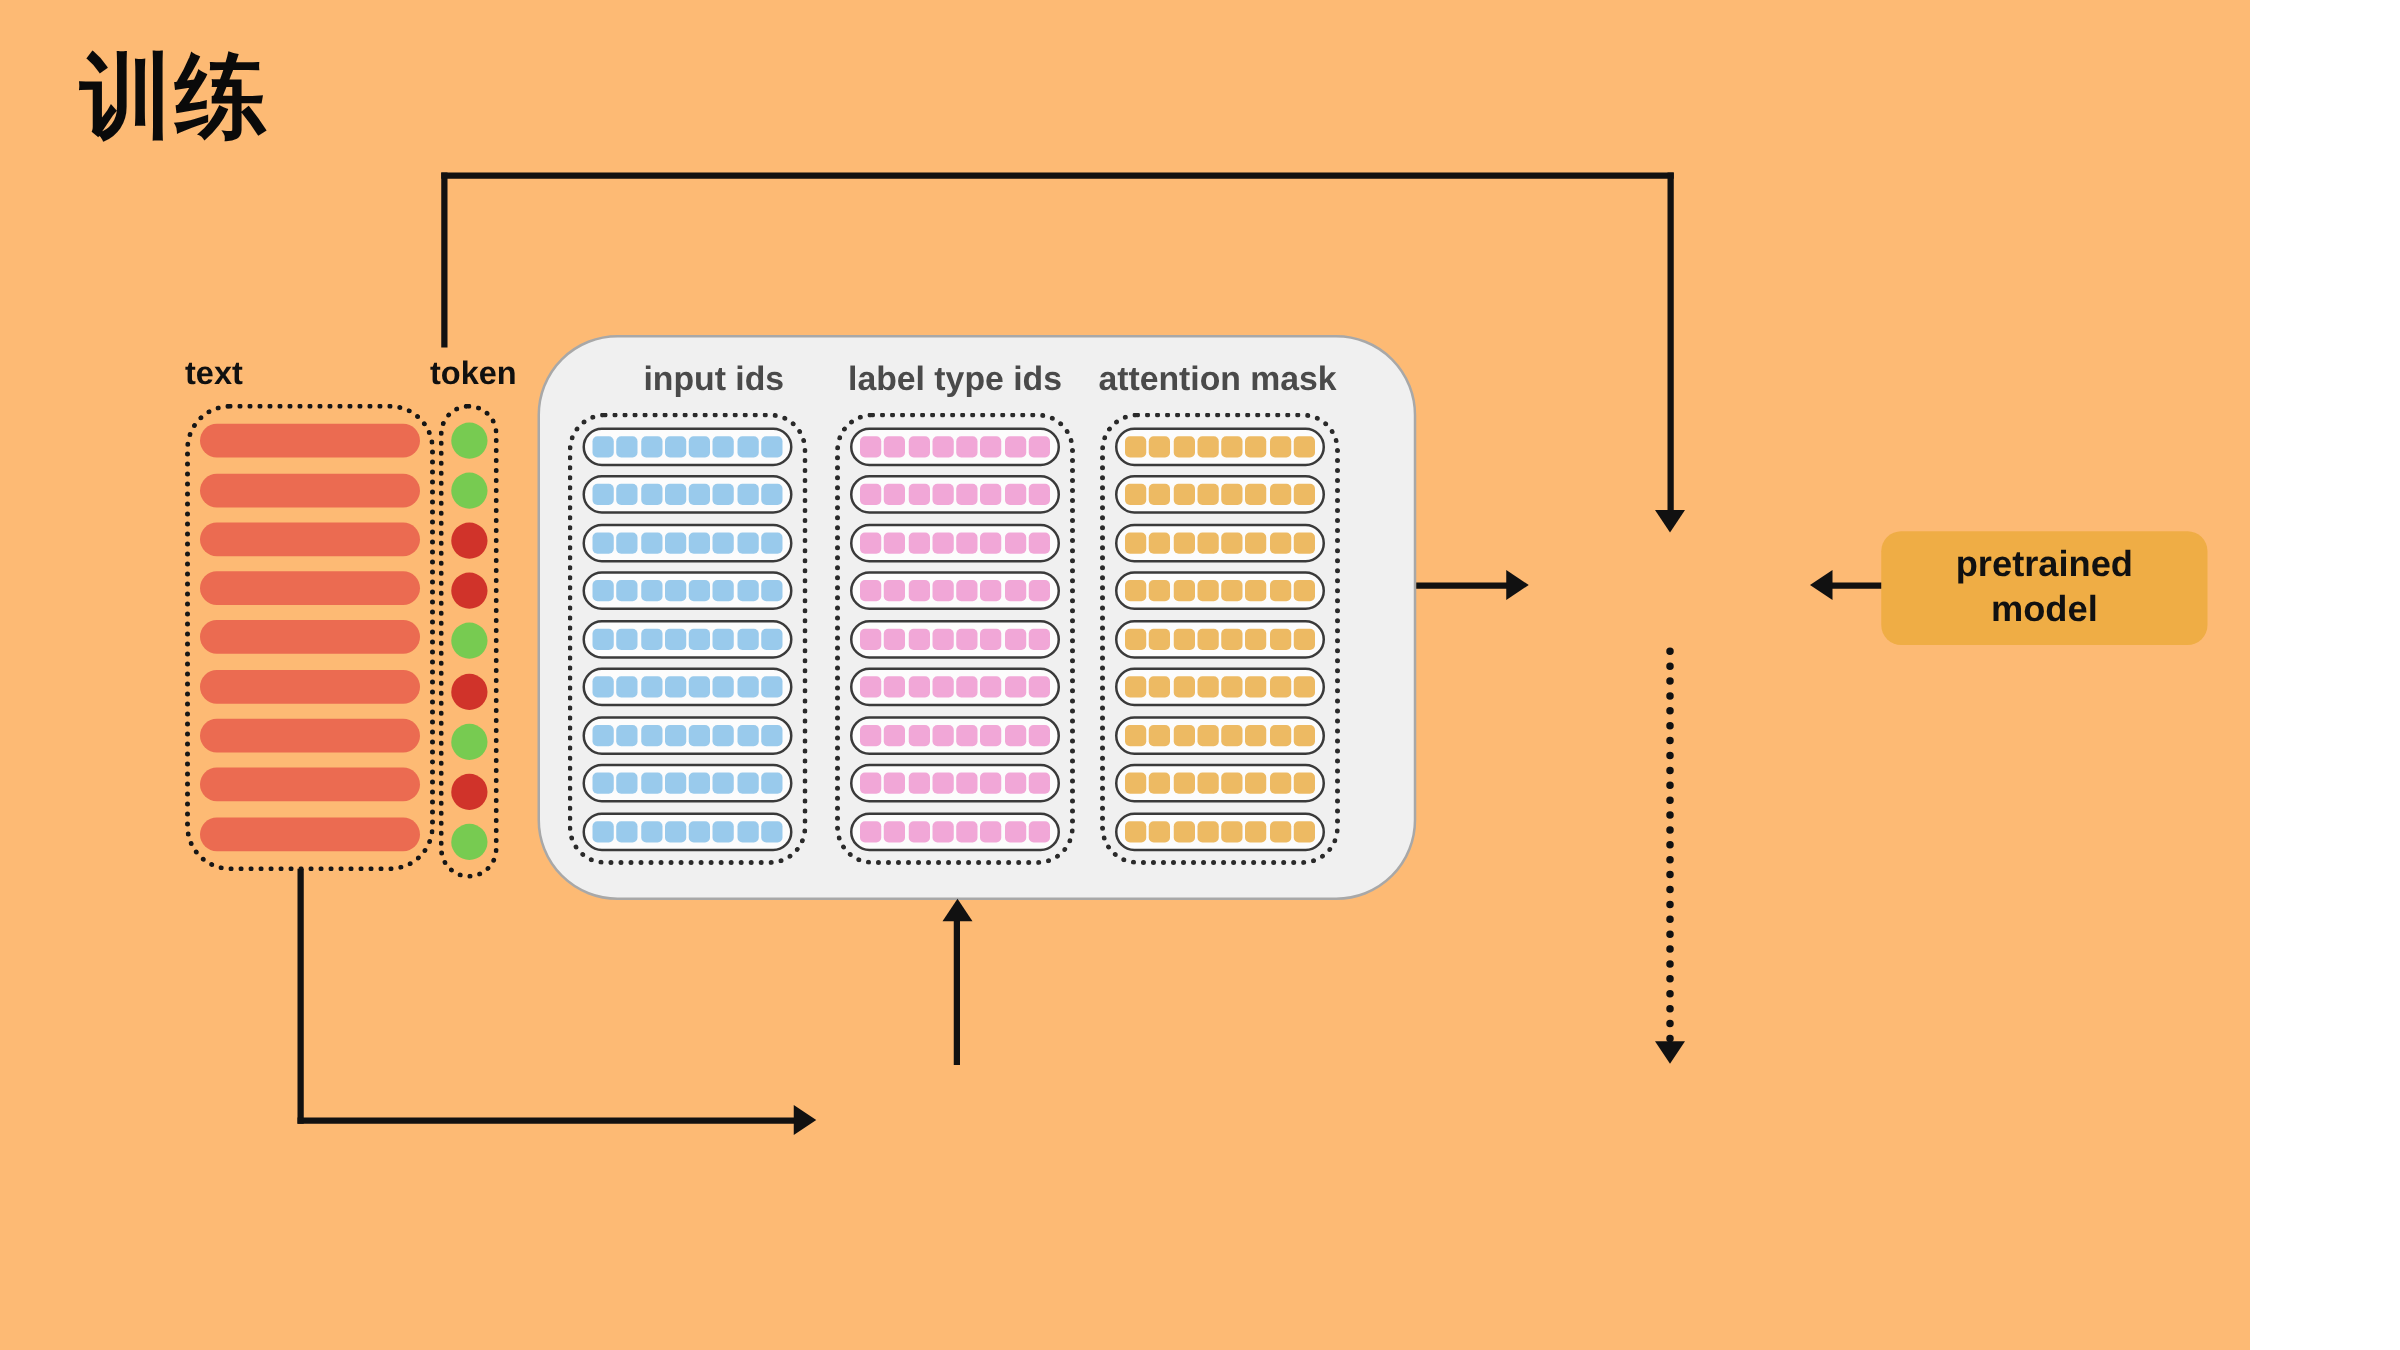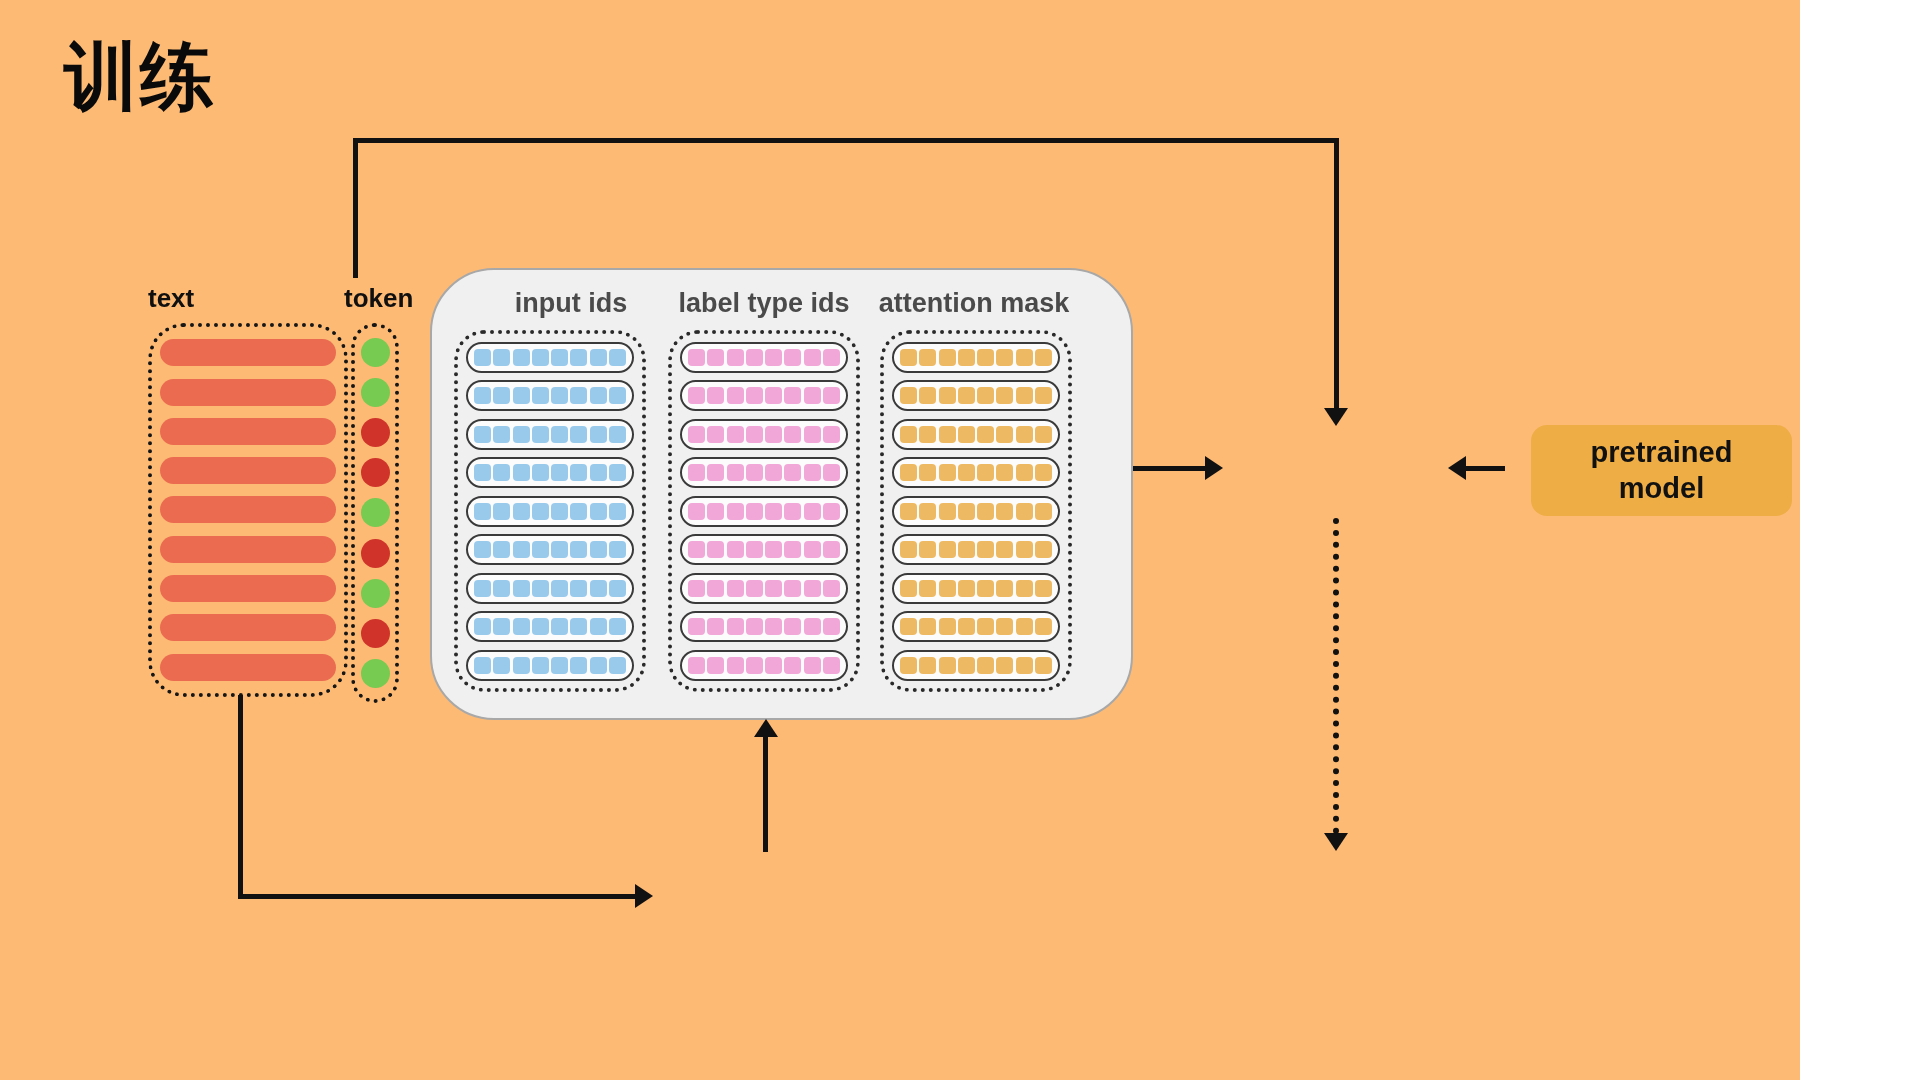--- a/index.html
+++ b/index.html
@@ -35,21 +35,21 @@
   .pill-row{
     box-sizing:border-box;width:168px;height:31px;border-radius:16px;background:#fcfcfc;
     border:2px solid #3a3a3a;display:flex;justify-content:space-evenly;align-items:center;padding:0 4px;
   }
   .cell{width:17px;height:17px;border-radius:4px;}
   .node{
     position:absolute;border-radius:16px;display:flex;align-items:center;justify-content:center;
     text-align:center;font-weight:800;line-height:1.22;
   }
   .node-blue{color:#ffffff;font-size:31px;}
-  .node-orange{color:#111111;font-size:29px;margin-left:26px;}
+  .node-orange{color:#111111;font-size:29px;}
   .line{position:absolute;background:#111111;}
   .dotted-line-v{position:absolute;width:0;border-left:6px dotted #111111;}
   .arrow{position:absolute;width:0;height:0;}
   .arrow-down{border-left:12px solid transparent;border-right:12px solid transparent;border-top:18px solid #111111;}
   .arrow-up{border-left:12px solid transparent;border-right:12px solid transparent;border-bottom:18px solid #111111;}
   .arrow-right{border-top:12px solid transparent;border-bottom:12px solid transparent;border-left:18px solid #111111;}
   .arrow-left{border-top:12px solid transparent;border-bottom:12px solid transparent;border-right:18px solid #111111;}
 </style>
 </head>
 <body>

